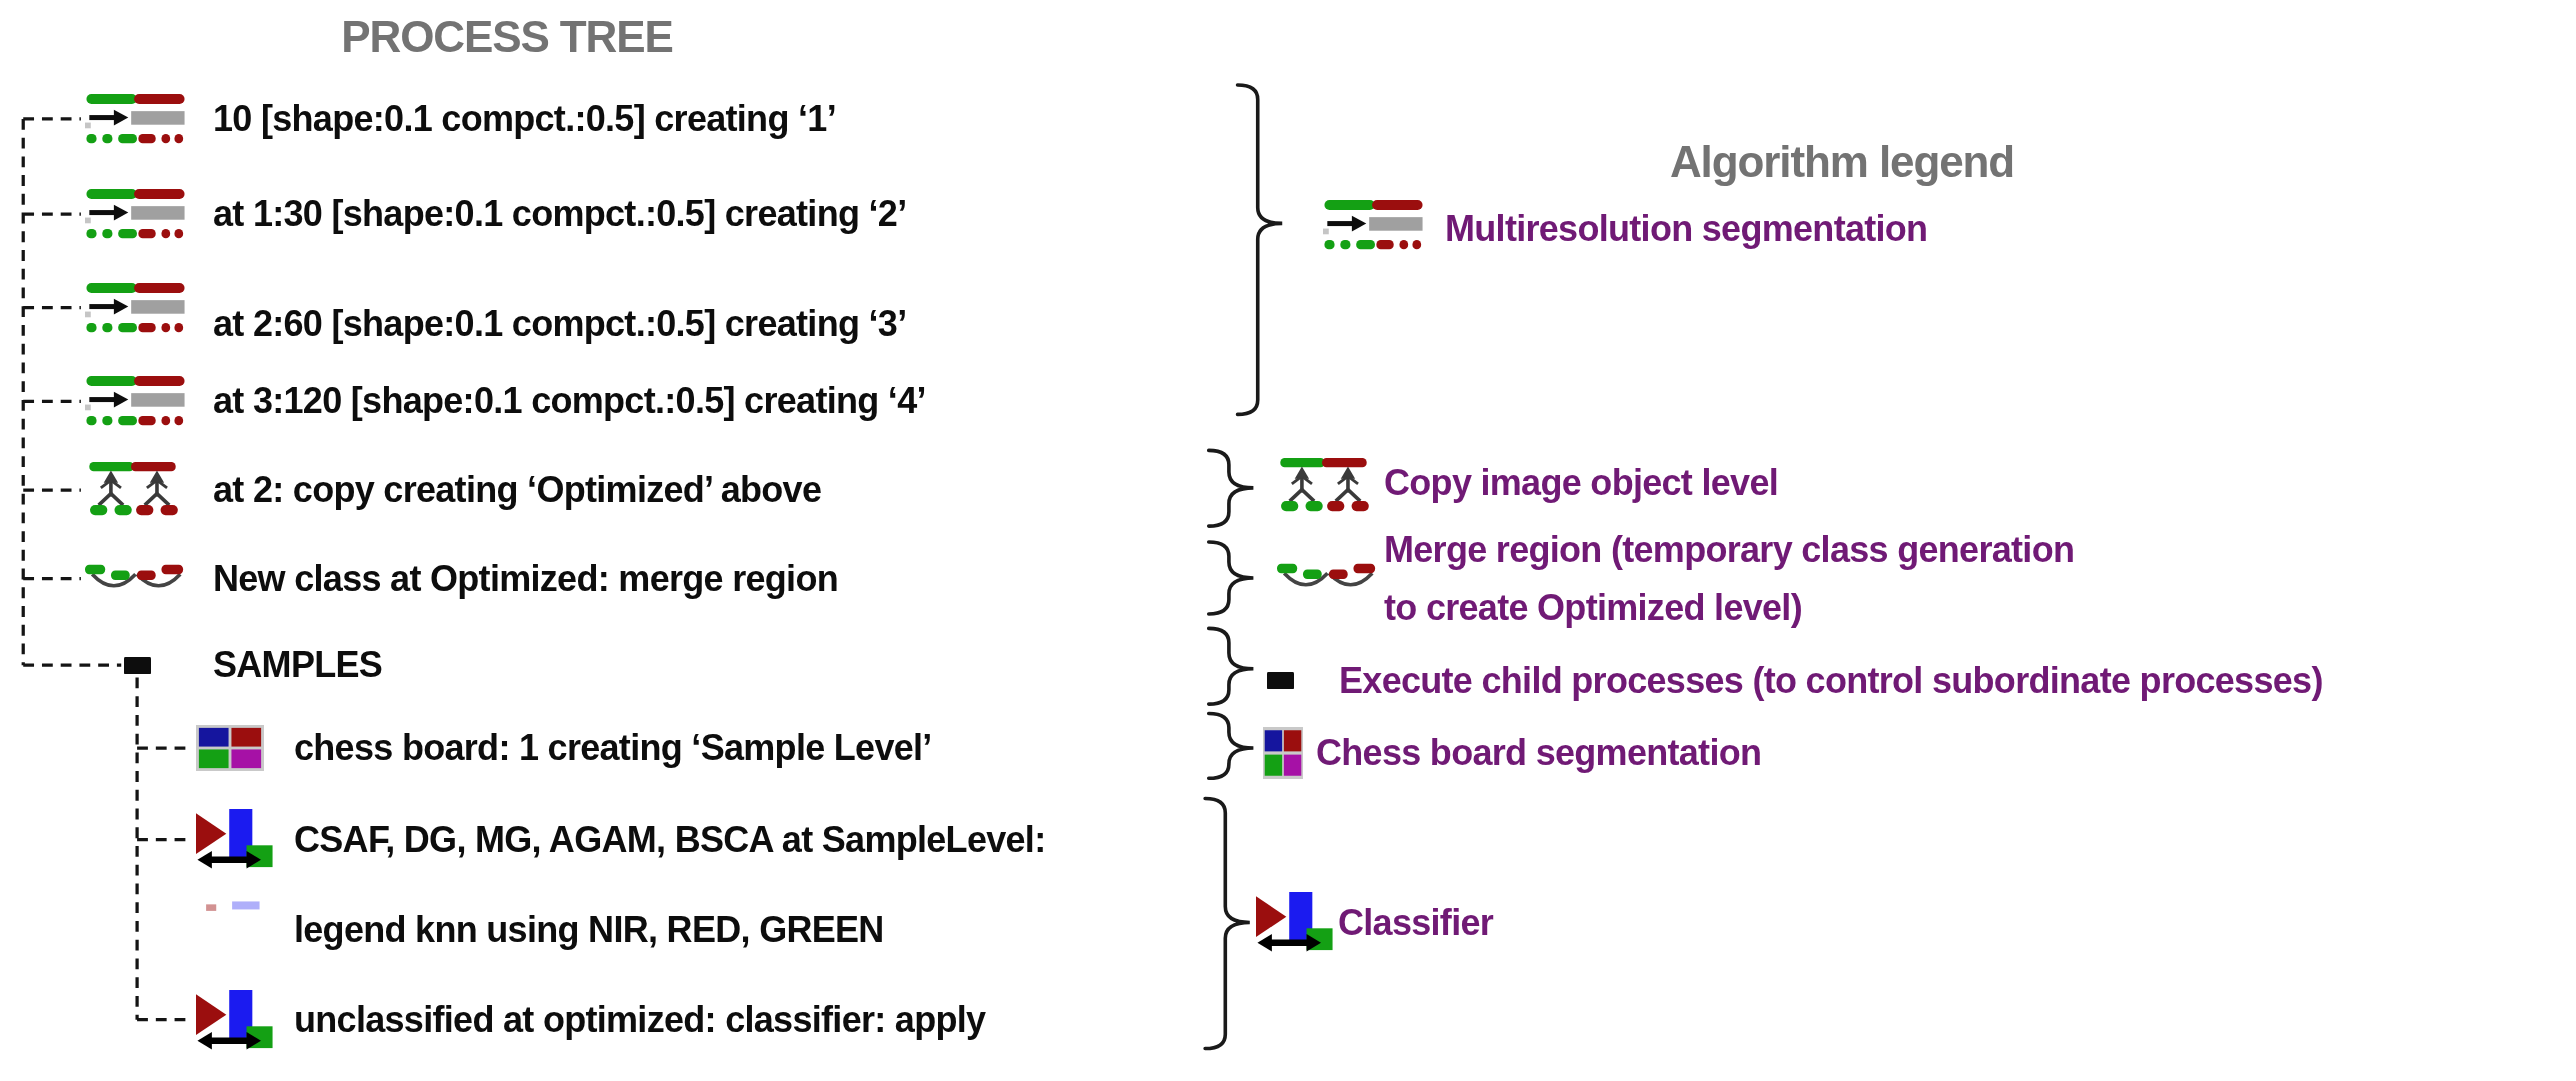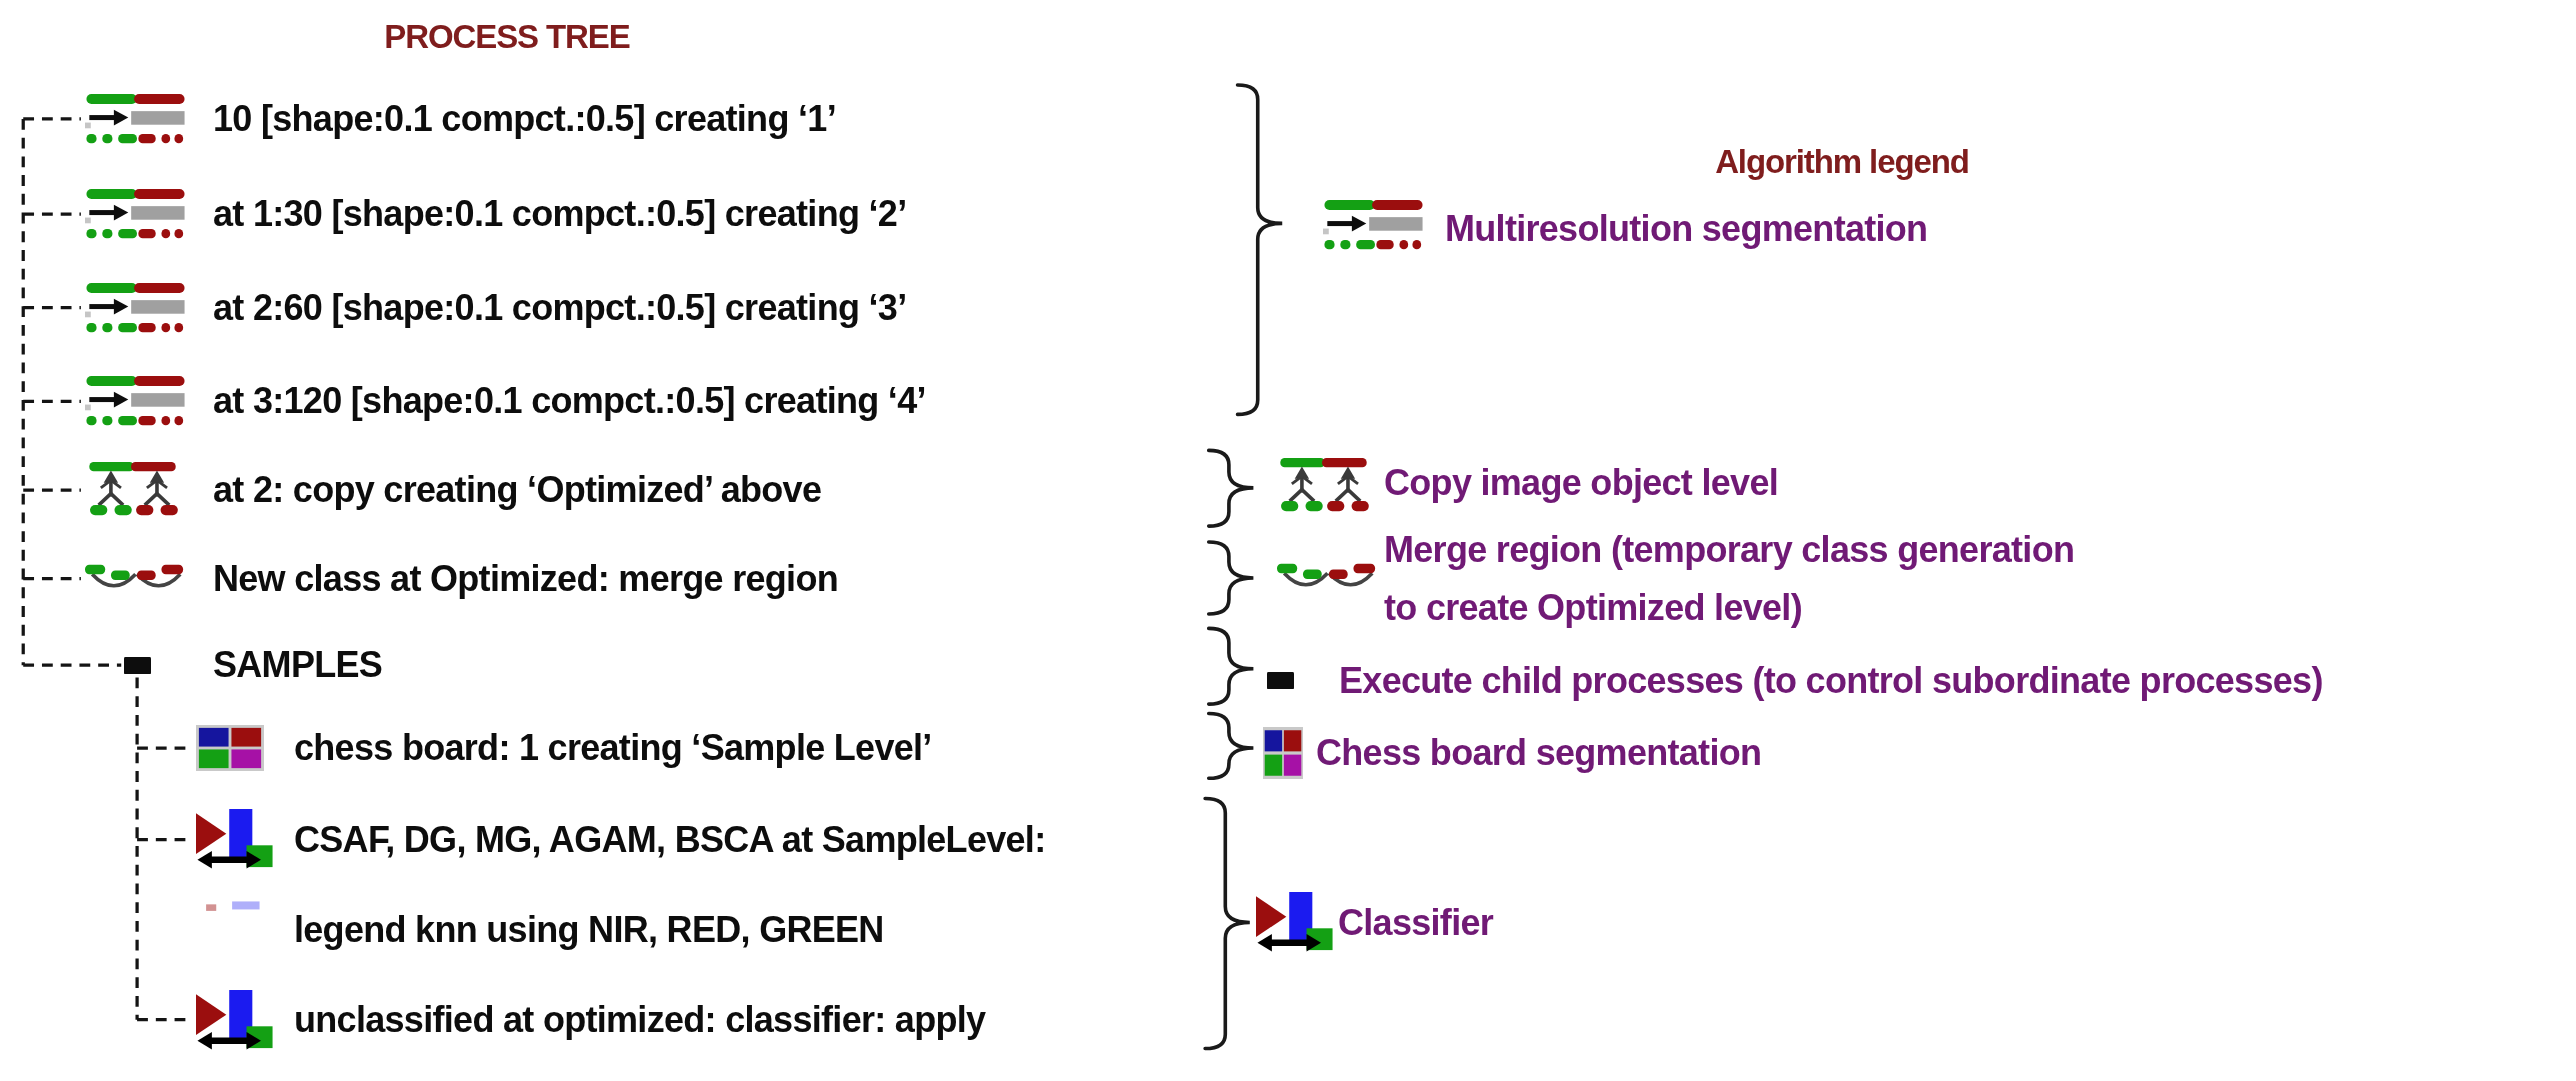--- a/index.html
+++ b/index.html
@@ -2,21 +2,21 @@
 <html style="font-size:11.5px"><head>
 <meta charset="utf-8">
 <style>
   html,body{margin:0;padding:0;background:#fff;}
   .canvas{
     position:relative;width:2576px;height:1081px;background:#ffffff;
     font-family:"Liberation Sans",sans-serif;overflow:hidden;
   }
   .title{
     position:absolute;transform:translate(-50%,-50%);
-    font-weight:700;font-size:33px;letter-spacing:-1.1px;color:#7f1d1d;white-space:nowrap;text-align:right;
+    font-weight:700;font-size:44px;letter-spacing:-1.1px;color:#737373;white-space:nowrap;text-align:right;
   }
   .row-label{
     position:absolute;transform:translateY(-50%);
     font-weight:700;font-size:36px;letter-spacing:-0.7px;color:#0d0d0d;white-space:nowrap;
   }
   .legend-label{
     position:absolute;transform:translateY(-50%);
     font-weight:700;font-size:36px;letter-spacing:-0.7px;color:#701a75;white-space:nowrap;
   }
   .icon{position:absolute;line-height:0;}
@@ -82,21 +82,21 @@
       <line x1="6" y1="33" x2="44" y2="33" stroke="#0d0d0d" stroke-width="7"></line>
       <polygon points="40,22 60,33 40,44" fill="#0d0d0d"></polygon>
       <rect x="64" y="24" width="74" height="19" fill="#a0a0a0"></rect>
       <rect x="2" y="56" width="14" height="13" rx="6" fill="#14a014"></rect>
       <rect x="24" y="56" width="14" height="13" rx="6" fill="#14a014"></rect>
       <rect x="46" y="56" width="26" height="13" rx="6" fill="#14a014"></rect>
       <rect x="74" y="56" width="24" height="13" rx="6" fill="#9b0e0e"></rect>
       <rect x="106" y="56" width="12" height="13" rx="6" fill="#9b0e0e"></rect>
       <rect x="124" y="56" width="12" height="13" rx="6" fill="#9b0e0e"></rect>
           </svg></span>
-        <span class="row-label" style="left: 213px; top: 308px;">at 2:60 [shape:0.1 compct.:0.5] creating ‘3’</span>
+        <span class="row-label" style="left: 213px; top: 324px;">at 2:60 [shape:0.1 compct.:0.5] creating ‘3’</span>
       </div>
       <div>
         <span class="icon" style="left: 85px; top: 376px;"><svg width="101" height="50" viewBox="0 0 140 70" preserveAspectRatio="none">
       <rect x="2" y="0" width="70" height="14" rx="7" fill="#14a014"></rect>
       <rect x="68" y="0" width="70" height="14" rx="7" fill="#9b0e0e"></rect>
       <rect x="0" y="40" width="8" height="8" fill="#c5c5c5"></rect>
       <line x1="6" y1="33" x2="44" y2="33" stroke="#0d0d0d" stroke-width="7"></line>
       <polygon points="40,22 60,33 40,44" fill="#0d0d0d"></polygon>
       <rect x="64" y="24" width="74" height="19" fill="#a0a0a0"></rect>
       <rect x="2" y="56" width="14" height="13" rx="6" fill="#14a014"></rect>

